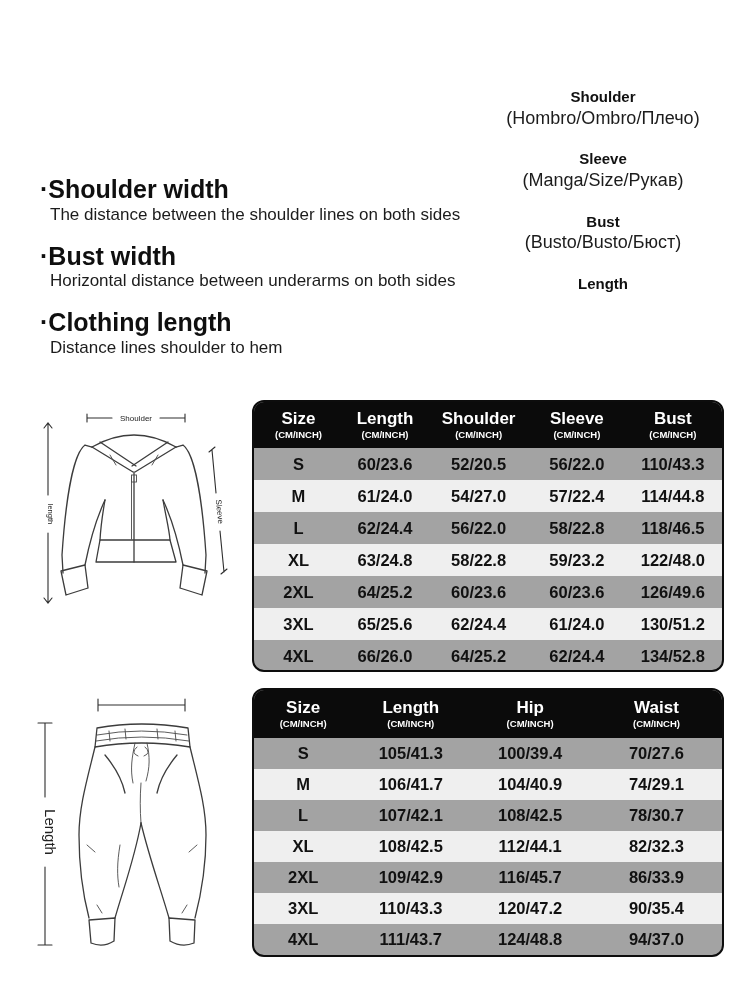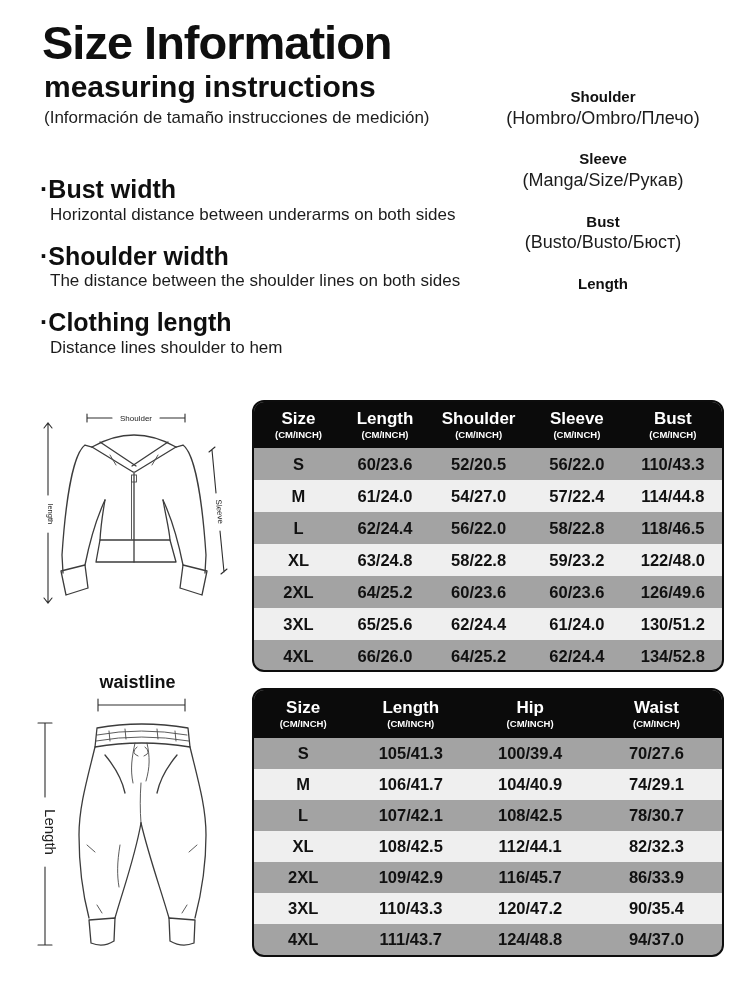--- a/index.html
+++ b/index.html
@@ -47,25 +47,20 @@
   .size-table.bottom tbody tr{height:31px;}
   .size-table tbody tr:nth-child(even){background:#efefef;}
   td.size-cell{font-weight:800;}
   td.value-cell{font-weight:600;}
 </style>
 </head>
 <body>
 
 <div class="page">
 
-  <div class="title-block">
-    <h1>Size Information</h1>
-    <h2>measuring instructions</h2>
-    <div class="subtitle-note">(Información de tamaño instrucciones de medición)</div>
-  </div>
 
   <div class="measure-labels">
     <div class="measure-entry">
       <div class="m-name">Shoulder</div>
       <div class="m-trans">(Hombro/Ombro/Плечо)</div>
     </div>
     <div class="measure-entry">
       <div class="m-name">Sleeve</div>
       <div class="m-trans">(Manga/Size/Рукав)</div>
     </div>
@@ -73,26 +68,26 @@
       <div class="m-name">Bust</div>
       <div class="m-trans">(Busto/Busto/Бюст)</div>
     </div>
     <div class="measure-entry">
       <div class="m-name">Length</div>
     </div>
   </div>
 
   <div class="instructions">
     <div class="instr-entry">
+      <div class="i-term">·Shoulder width</div>
+      <div class="i-def">The distance between the shoulder lines on both sides</div>
+    </div>
+    <div class="instr-entry">
       <div class="i-term">·Bust width</div>
       <div class="i-def">Horizontal distance between underarms on both sides</div>
-    </div>
-    <div class="instr-entry">
-      <div class="i-term">·Shoulder width</div>
-      <div class="i-def">The distance between the shoulder lines on both sides</div>
     </div>
     <div class="instr-entry">
       <div class="i-term">·Clothing length</div>
       <div class="i-def">Distance lines shoulder to hem</div>
     </div>
   </div>
 
   <div class="jacket-wrap">
     <svg width="210" height="225" viewBox="0 0 210 225">
 
@@ -215,21 +210,20 @@
             <td class="size-cell">4XL</td>
             <td class="value-cell">66/26.0</td>
             <td class="value-cell">64/25.2</td>
             <td class="value-cell">62/24.4</td>
             <td class="value-cell">134/52.8</td>
           </tr>
         </tbody>
     </table>
   </div>
 
-  <div class="waistline-label">waistline</div>
   <div class="pants-wrap">
     <svg width="225" height="285" viewBox="0 0 225 285">
 
       <g>
         <path class="dim" d="M73 10 H160 M73 4 V16 M160 4 V16"></path>
       </g>
 
       <g>
         <path class="dim" d="M20 28 V102 M20 172 V250 M13 28 H27 M13 250 H27"></path>
         <text x="20" y="137" font-size="15" text-anchor="middle" transform="rotate(90 20 137)">Length</text>

